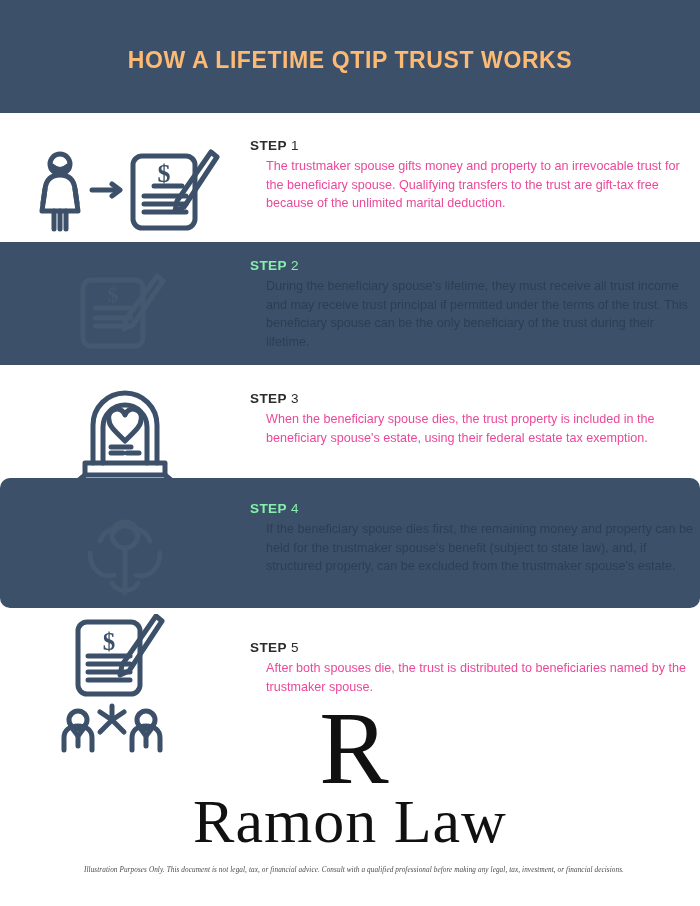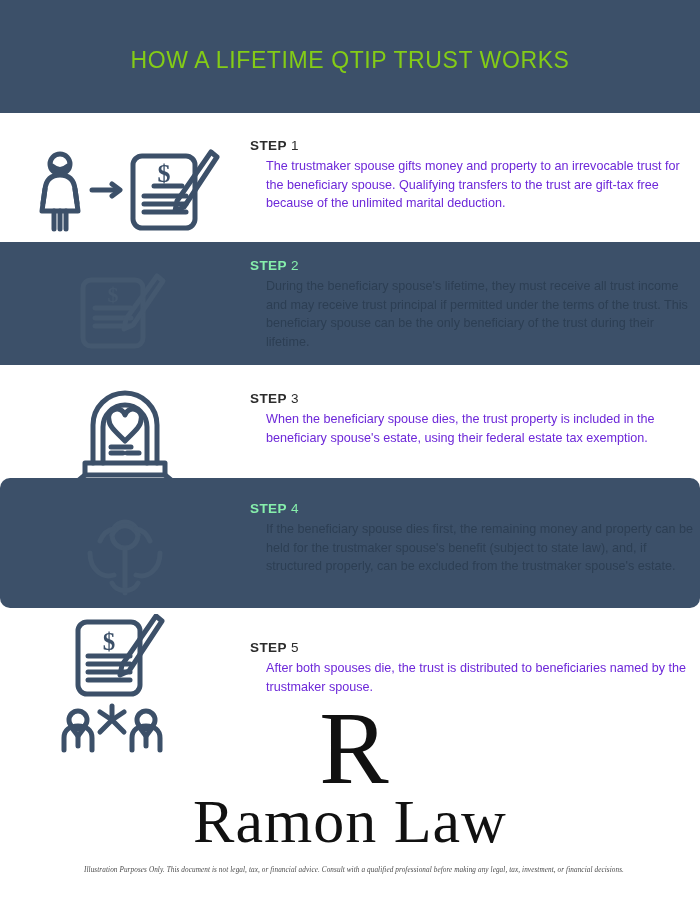--- a/index.html
+++ b/index.html
@@ -25,23 +25,23 @@
     position: absolute;
     left: 0; top: 0;
     width: 700px;
     height: 113px;
     background: #3c5069;
     display: flex;
     align-items: center;
     justify-content: center;
   }
   .header-title {
-    color: #84cc16;
+    color: #fdba74;
     font-size: 23px;
-    font-weight: normal;
+    font-weight: bold;
     letter-spacing: 0.6px;
     text-align: center;
     font-family: "Liberation Sans", sans-serif;
     padding-top: 8px;
   }
 
   
   .band {
     position: absolute;
     left: 0;
@@ -76,21 +76,21 @@
 
   .step-body {
     font-size: 12.6px;
     line-height: 1.48;
     padding-left: 16px;
     font-family: "Liberation Sans", sans-serif;
   }
 
   
   .band.light .step-label { color: #2c2c2c; }
-  .band.light .step-body  { color: #6d28d9; }
+  .band.light .step-body  { color: #ec4899; }
 
   
   .band.dark .step-label { color: #86efac; }
   .band.dark .step-body  { color: #2c3e53; }
 
   
   #band1 { top: 113px; height: 129px; padding-top: 25px; }
   #band2 { top: 242px; height: 123px; padding-top: 16px; }
   #band3 { top: 365px; height: 113px; padding-top: 26px; }
   #band4 { top: 478px; height: 130px; padding-top: 23px; border-radius: 10px; }

